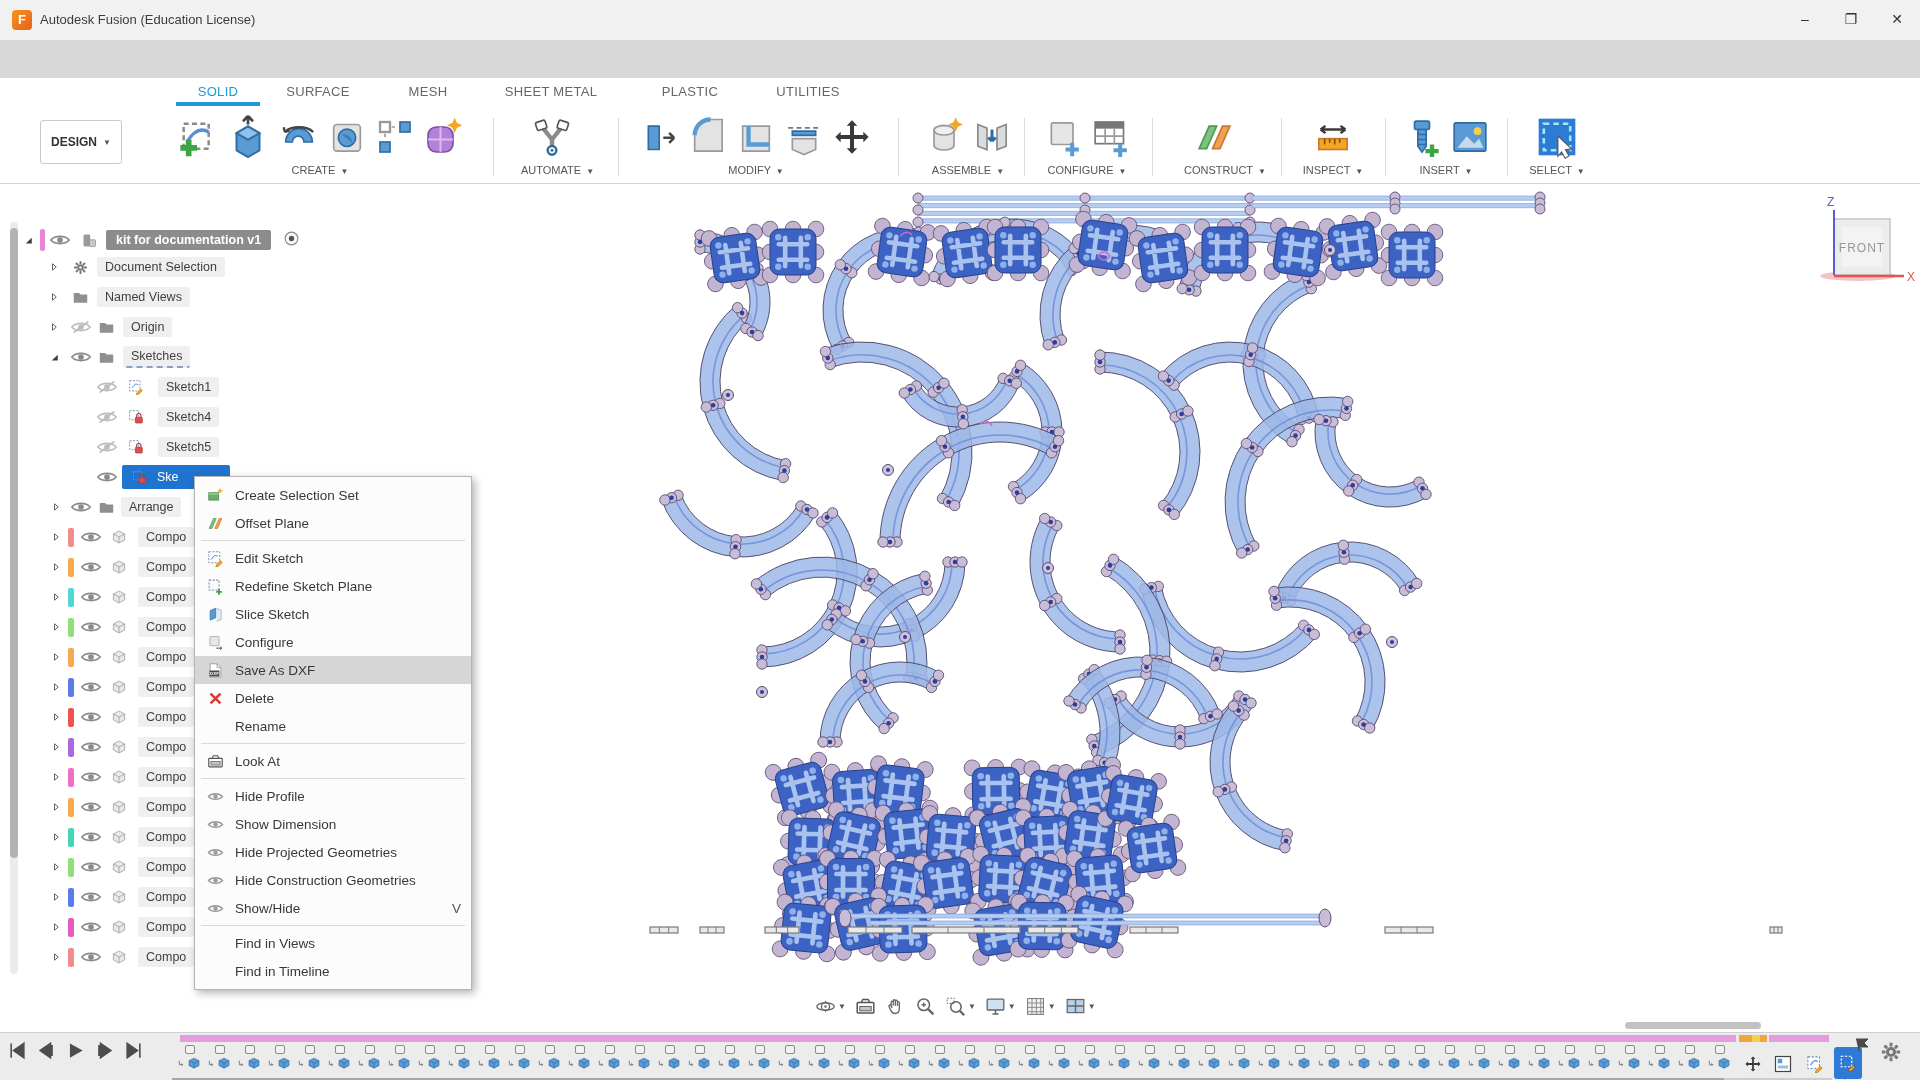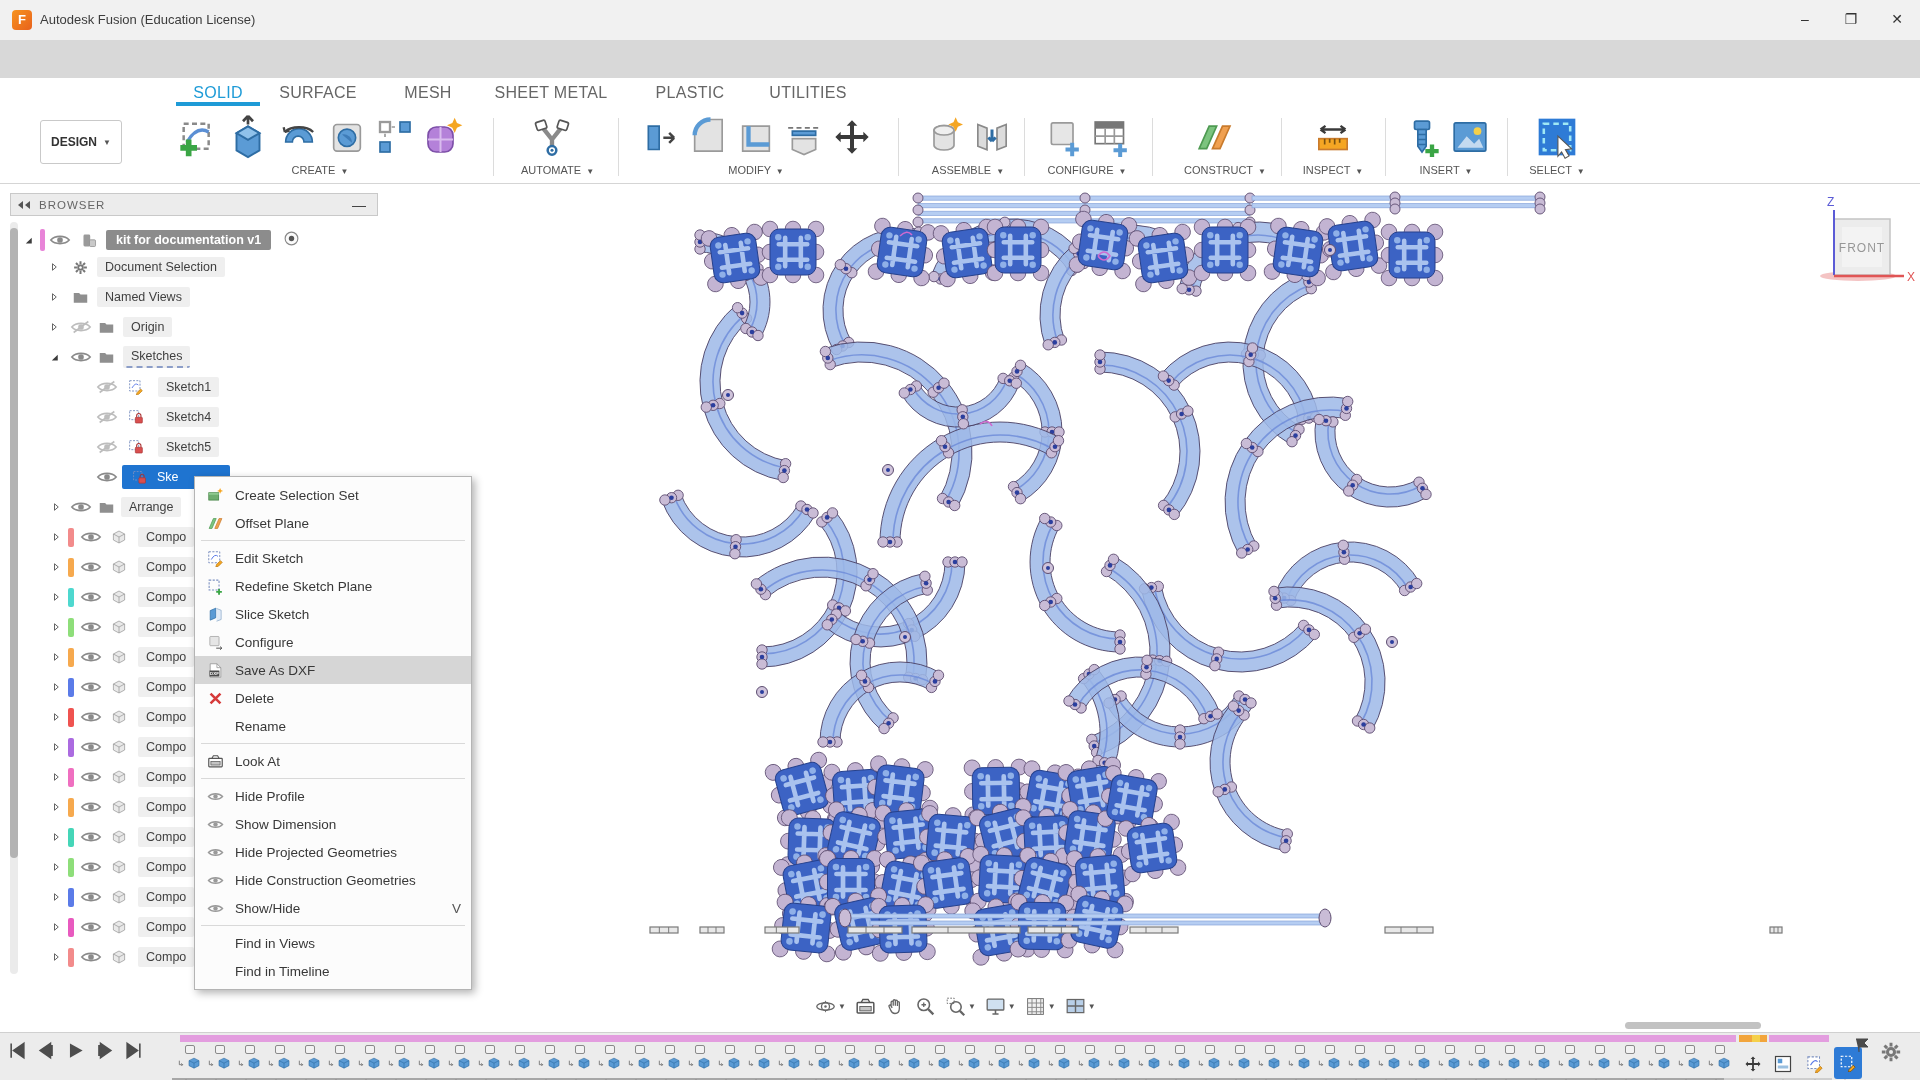--- a/index.html
+++ b/index.html
@@ -28,21 +28,21 @@
   #doc-label-wrap { position:absolute; left:50%; top:0; transform:translateX(-50%);
     height:38px; display:flex; align-items:center; gap:7px; }
   #doc-label { font-size:13px; color:#444; }
   #doc-close { position:absolute; right:12px; top:9px; font-size:13px; color:#555; }
   #newtab { left:1652px; top:44px; width:38px; height:34px; background:#cdcdcd;
     border-radius:6px 6px 0 0; display:flex; align-items:center; justify-content:center; }
   .topright-icon { top:48px; width:24px; height:24px; display:flex; align-items:center; justify-content:center; }
 
   
   #ribbon { left:0; top:78px; width:1920px; height:106px; background:#fff; border-bottom:1px solid #d5d5d5; }
-  .rtab { position:absolute; top:6px; transform:translateX(-50%); font-size:16px; color:#666; letter-spacing:.3px; }
+  .rtab { position:absolute; top:6px; transform:translateX(-50%); font-size:13px; color:#666; letter-spacing:.3px; }
   .rtab.active { color:#1e9bd7; }
   #tab-underline { position:absolute; top:24px; height:4px; background:#1e9bd7; }
   #design-btn { position:absolute; left:40px; top:42px; width:82px; height:44px; background:#fff;
     border:1px solid #c9c9c9; border-radius:3px; display:flex; align-items:center; justify-content:center;
     font-size:12px; font-weight:bold; color:#333; gap:4px; }
   .ribbon-group { position:absolute; top:34px; height:66px; }
   .rg-icons { display:flex; align-items:center; gap:8px; height:50px; justify-content:center; }
   .rg-label { text-align:center; font-size:11px; color:#555; margin-top:2px; white-space:nowrap; }
   .rg-sep { position:absolute; top:40px; width:1px; height:58px; background:#dcdcdc; }
 
@@ -1543,29 +1543,20 @@
       <rect x="24" y="27" width="56" height="56" fill="#ececec" stroke="#c4c4c4" stroke-width="1.5"></rect>
       <rect x="32" y="35" width="40" height="40" fill="#f3f3f3"></rect>
       <line x1="24" y1="18" x2="24" y2="83" stroke="#5b5bd6" stroke-width="2"></line>
       <line x1="24" y1="84" x2="94" y2="84" stroke="#e05555" stroke-width="2.5"></line>
       <text x="52" y="60" text-anchor="middle" font-size="12" letter-spacing="1" fill="#979797" font-family="Liberation Sans, sans-serif" id="vc-face">FRONT</text>
       <text x="17" y="14" font-size="12" fill="#5b5bd6" font-family="Liberation Sans, sans-serif" id="vc-z">Z</text>
       <text x="97" y="89" font-size="12" fill="#e05555" font-family="Liberation Sans, sans-serif" id="vc-x">X</text>
     </svg>
   </div>
 
-  <div id="browser-header" class="abs">
-    <span class="ico" style="margin:0 8px 0 6px;">
-      <svg width="14" height="10" viewBox="0 0 14 10">
-          <path d="M6 1 L1 5 L6 9 Z M13 1 L8 5 L13 9 Z" fill="#555"></path>
-        </svg>
-    </span>
-    <span>BROWSER</span>
-    <span style="margin-left:auto;margin-right:10px;color:#444;font-size:14px;">—</span>
-  </div>
   <div id="browser-scroll" class="abs">
     <div id="browser-scroll-handle"></div>
   </div>
   <div id="browser-tree">
       <div class="brow abs" style="top: 228px; left: 0px;">
         <span style="display:inline-block;width:22px"></span>
         <span class="ico">
           <svg width="13" height="13" viewBox="0 0 24 24">
             <path d="M18 7 L18 17.5 L7 17.5 Z" fill="#3c3c3c"></path>
           </svg>

